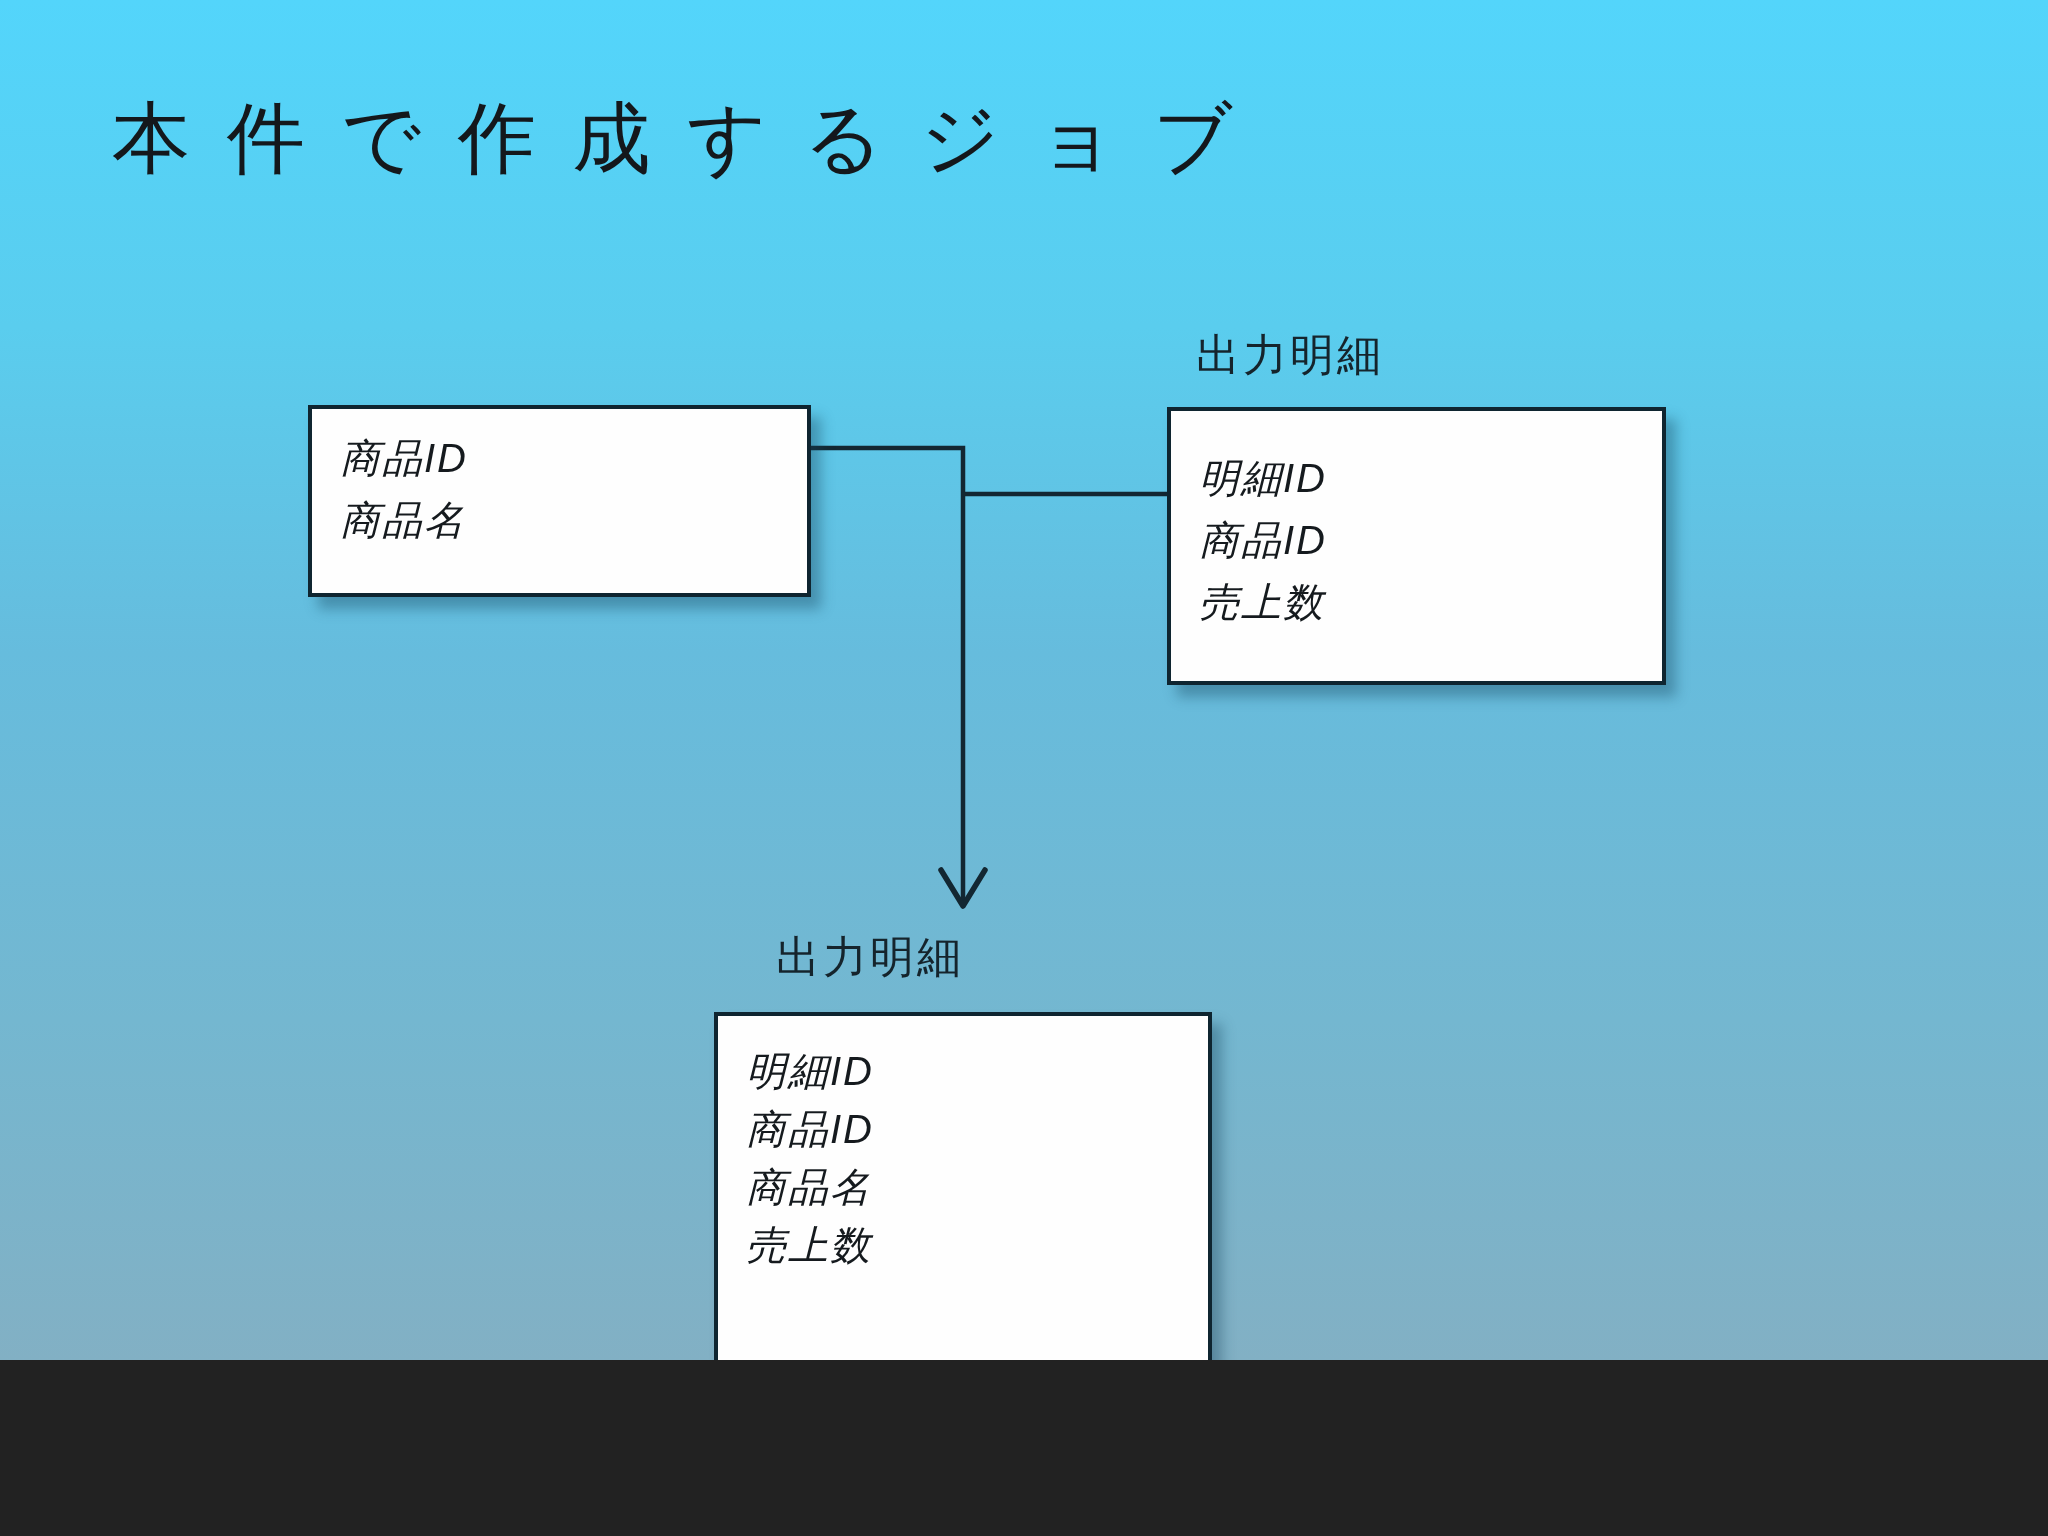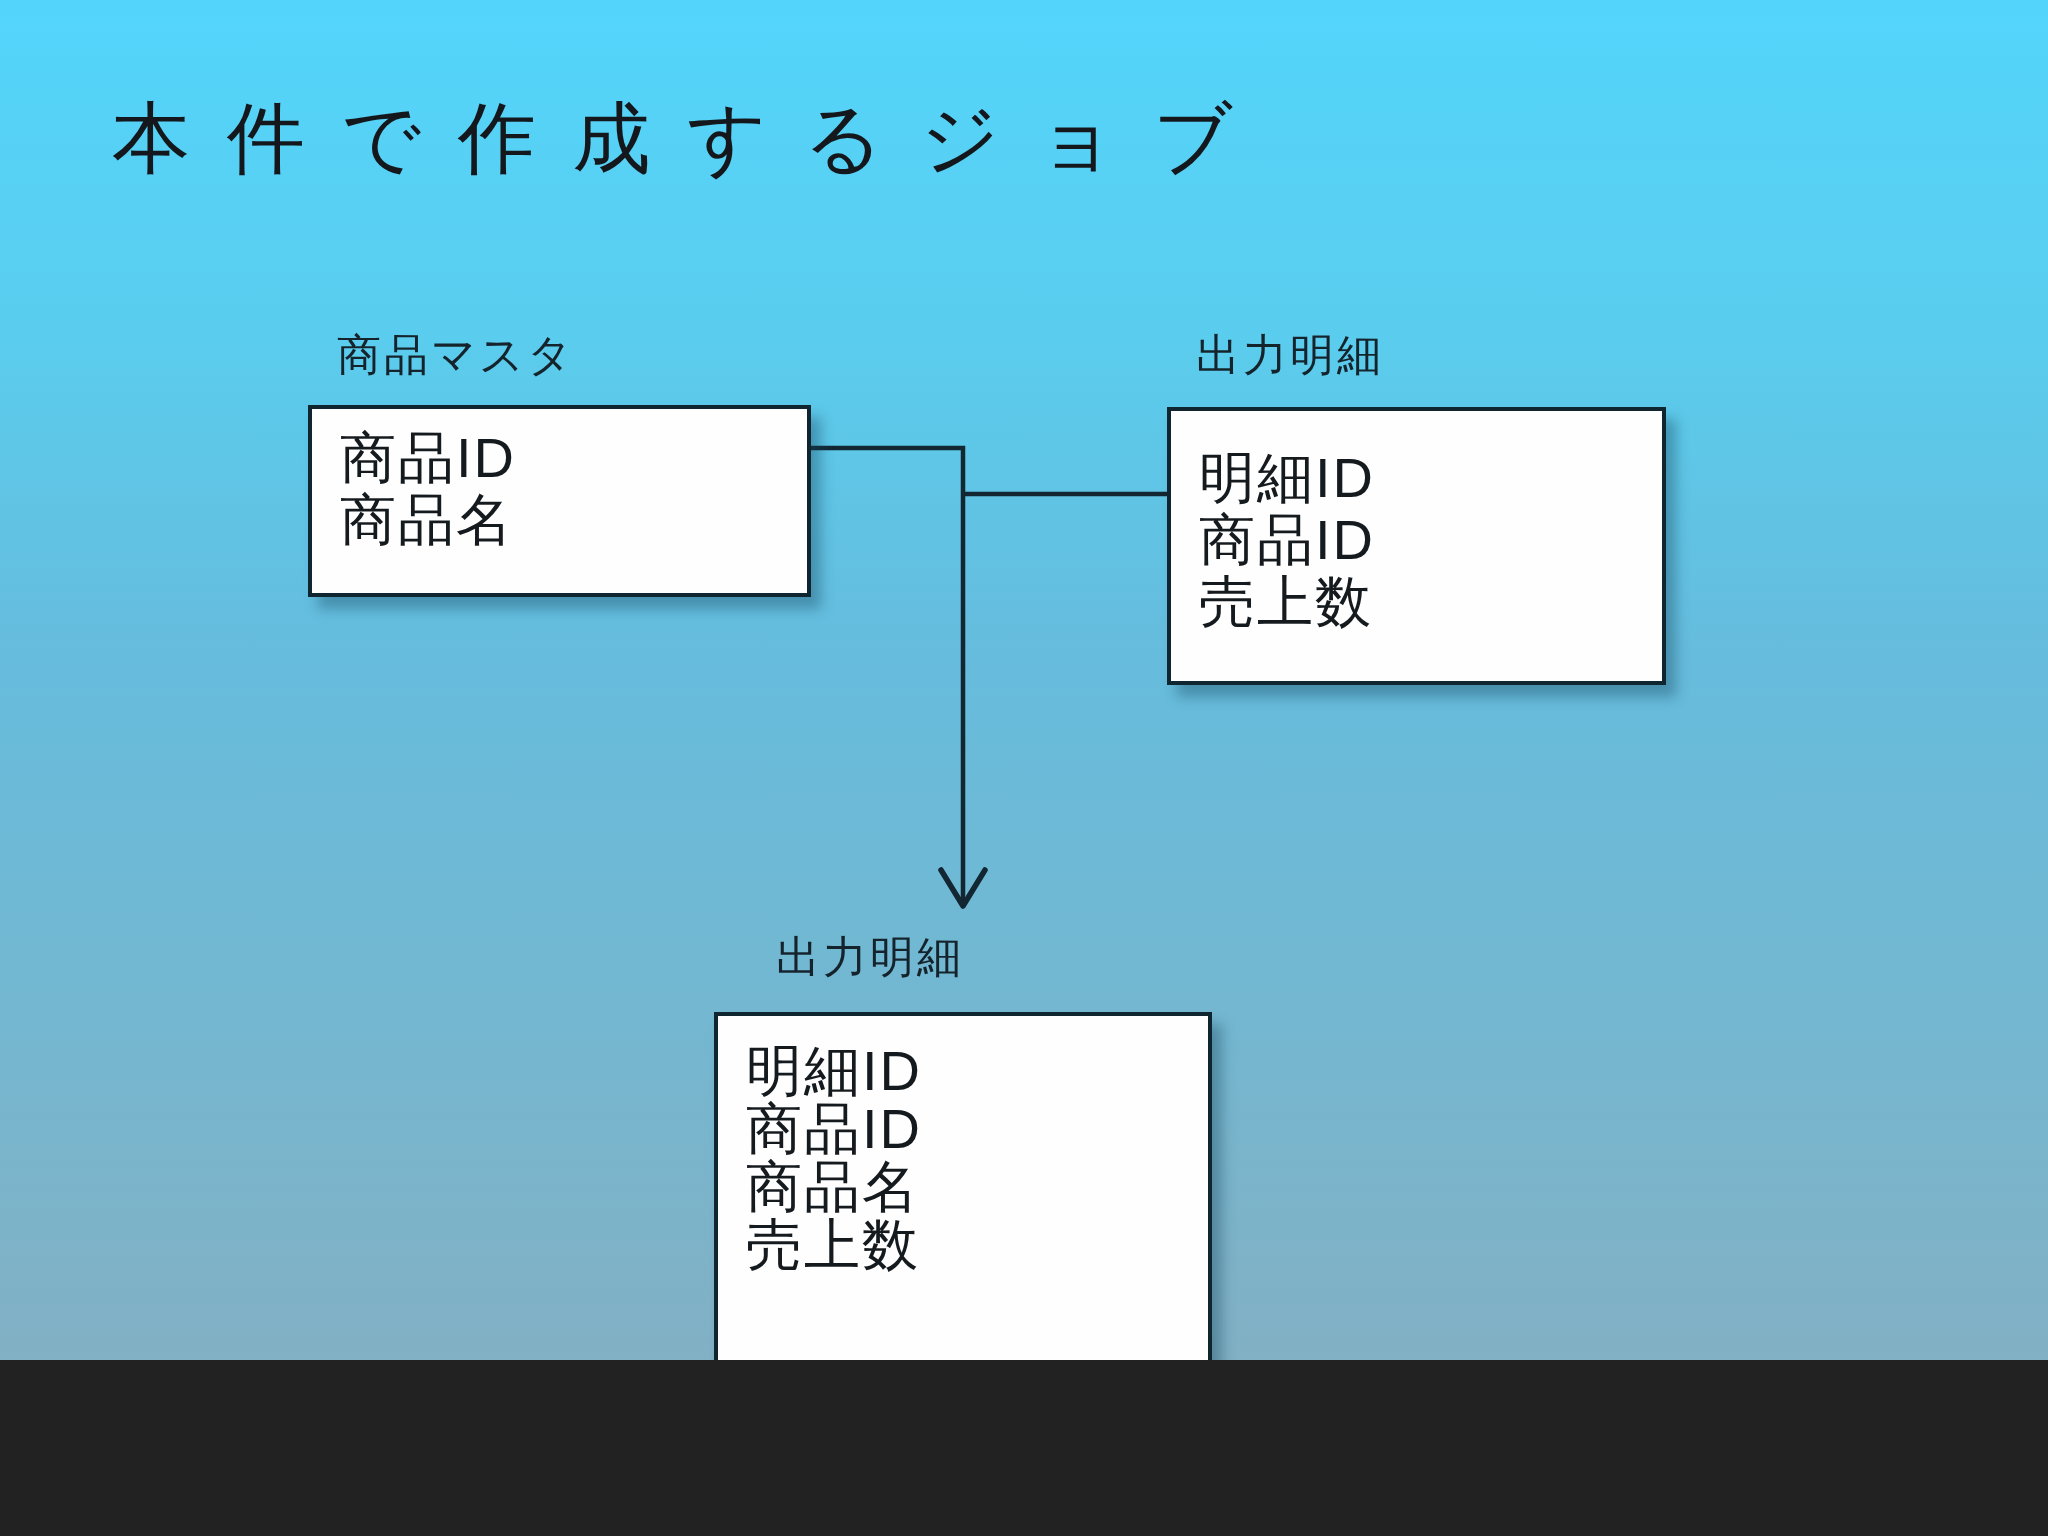--- a/index.html
+++ b/index.html
@@ -51,24 +51,25 @@
     white-space: nowrap;
   }
   .entity-box {
     position: absolute;
     box-sizing: border-box;
     background: #fefefe;
     border: 4px solid #0f2530;
     box-shadow: 10px 12px 12px rgba(22, 68, 92, 0.38);
   }
   .entity-box .field {
-    font-size: 56px;
+    font-size: 40px;
     color: #151a1e;
     letter-spacing: 2px;
     white-space: nowrap;
+    font-style: italic;
   }
   .box-product-master { left: 308px; top: 405px; width: 503px; height: 192px; padding: 18px 0 0 28px; }
   .box-product-master .field { line-height: 62px; }
   .box-sales-detail { left: 1167px; top: 407px; width: 499px; height: 278px; padding: 36px 0 0 28px; }
   .box-sales-detail .field { line-height: 62px; }
   .box-output-detail { left: 714px; top: 1012px; width: 498px; height: 403px; padding: 26px 0 0 28px; }
   .box-output-detail .field { line-height: 58px; }
   .label-product-master { left: 337px; top: 326px; }
   .label-sales-detail { left: 1196px; top: 326px; }
   .label-output-detail { left: 746px; top: 928px; margin-left: 30px; }
@@ -88,21 +89,20 @@
 <div class="slide">
 
   <div class="slide-title">本件で作成するジョブ</div>
 
   <svg class="connector-layer" viewBox="0 0 2048 1536" xmlns="http://www.w3.org/2000/svg">
     <path d="M 811 448 H 963 V 902" stroke-width="4.5"></path>
     <path d="M 963 494 H 1167" stroke-width="4.5"></path>
     <path d="M 941 870 L 963 906 L 985 870" stroke-width="5.5" stroke-linecap="round" stroke-linejoin="round"></path>
   </svg>
 
-  <div class="entity-label label-product-master">商品マスタ</div>
   <div class="entity-box box-product-master">
     <div class="field">商品ID</div>
     <div class="field">商品名</div>
   </div>
 
   <div class="entity-label label-sales-detail">出力明細</div>
   <div class="entity-box box-sales-detail">
     <div class="field">明細ID</div>
     <div class="field">商品ID</div>
     <div class="field">売上数</div>

